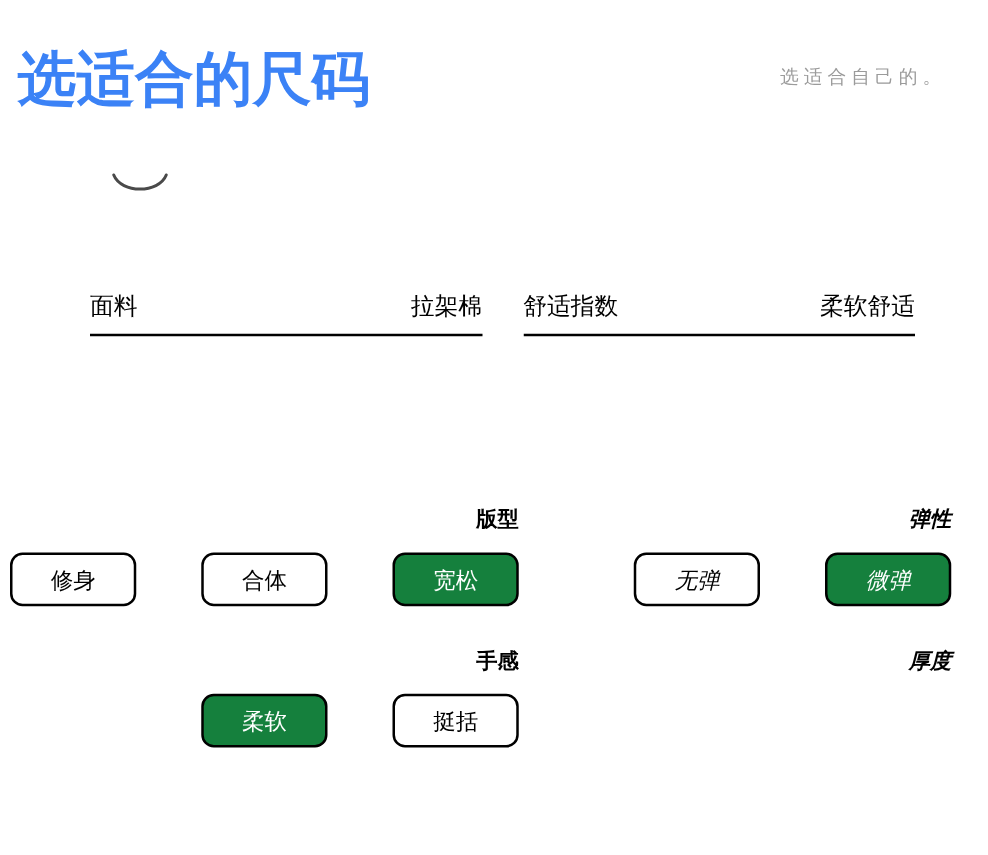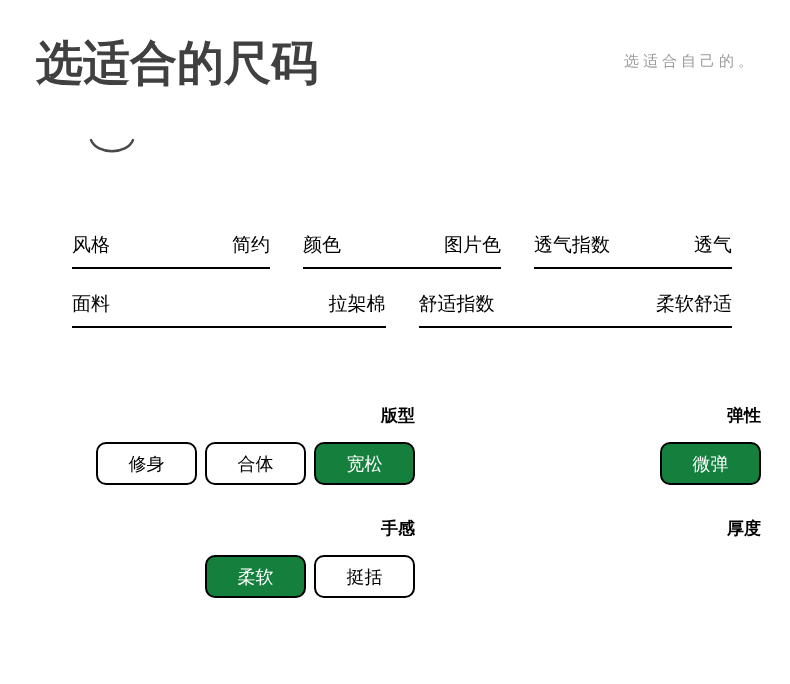--- a/index.html
+++ b/index.html
@@ -19,25 +19,25 @@
   
   .header {
     position: absolute;
     left: 0;
     top: 0;
     width: 790px;
     height: 120px;
   }
   .page-title {
     position: absolute;
-    left: 36px;
+    left: 14px;
     top: 36px;
     font-size: 47px;
     font-weight: bold;
-    color: #404040;
+    color: #3b82f6;
     letter-spacing: 0px;
     line-height: 1.15;
     white-space: nowrap;
   }
   .page-subtitle {
     position: absolute;
     right: 33px;
     top: 52px;
     font-size: 15px;
     font-weight: normal;
@@ -108,20 +108,21 @@
     row-gap: 32px;
     column-gap: 0px;
   }
   .option-group {
     display: flex;
     flex-direction: column;
     align-items: flex-end;
   }
   .option-group.col-right {
     padding-left: 9px;
+    font-style: italic;
   }
   .group-label {
     font-size: 17px;
     font-weight: bold;
     color: #000000;
     margin-left: 9px;
     margin-bottom: 15px;
     white-space: nowrap;
   }
   .group-options {
@@ -137,20 +138,21 @@
     border-radius: 10px;
     background: #ffffff;
     color: #000000;
     font-size: 18px;
     font-weight: normal;
     display: flex;
     align-items: center;
     justify-content: center;
     white-space: nowrap;
     user-select: none;
+    margin-left: 44px;
   }
   .option-chip.selected {
     background: #15803d;
     color: #ffffff;
     border-color: #000000;
   }
 </style>
 </head>
 <body>
 
@@ -160,34 +162,20 @@
 </div>
 
 <div class="arc-wrap">
   <svg width="46" height="22" viewBox="0 0 46 22" xmlns="http://www.w3.org/2000/svg">
     <path d="M2 2 C 8 17, 38 17, 44 2" fill="none" stroke="#4a4a4a" stroke-width="2.4" stroke-linecap="round"></path>
   </svg>
 </div>
 
 <div class="spec-table">
 
-  <div class="spec-row">
-    <div class="spec-cell">
-      <span class="spec-label">风格</span>
-      <span class="spec-value">简约</span>
-    </div>
-    <div class="spec-cell">
-      <span class="spec-label">颜色</span>
-      <span class="spec-value">图片色</span>
-    </div>
-    <div class="spec-cell">
-      <span class="spec-label">透气指数</span>
-      <span class="spec-value">透气</span>
-    </div>
-  </div>
 
   <div class="spec-row">
     <div class="spec-cell">
       <span class="spec-label">面料</span>
       <span class="spec-value">拉架棉</span>
     </div>
     <div class="spec-cell">
       <span class="spec-label">舒适指数</span>
       <span class="spec-value">柔软舒适</span>
     </div>
@@ -203,20 +191,21 @@
       <div class="group-options">
         <div class="option-chip">修身</div>
         <div class="option-chip">合体</div>
         <div class="option-chip selected">宽松</div>
       </div>
     </div>
 
     <div class="option-group col-right">
       <div class="group-label">弹性</div>
       <div class="group-options">
+        <div class="option-chip">无弹</div>
         <div class="option-chip selected">微弹</div>
       </div>
     </div>
 
     <div class="option-group">
       <div class="group-label">手感</div>
       <div class="group-options">
         <div class="option-chip selected">柔软</div>
         <div class="option-chip">挺括</div>
       </div>

